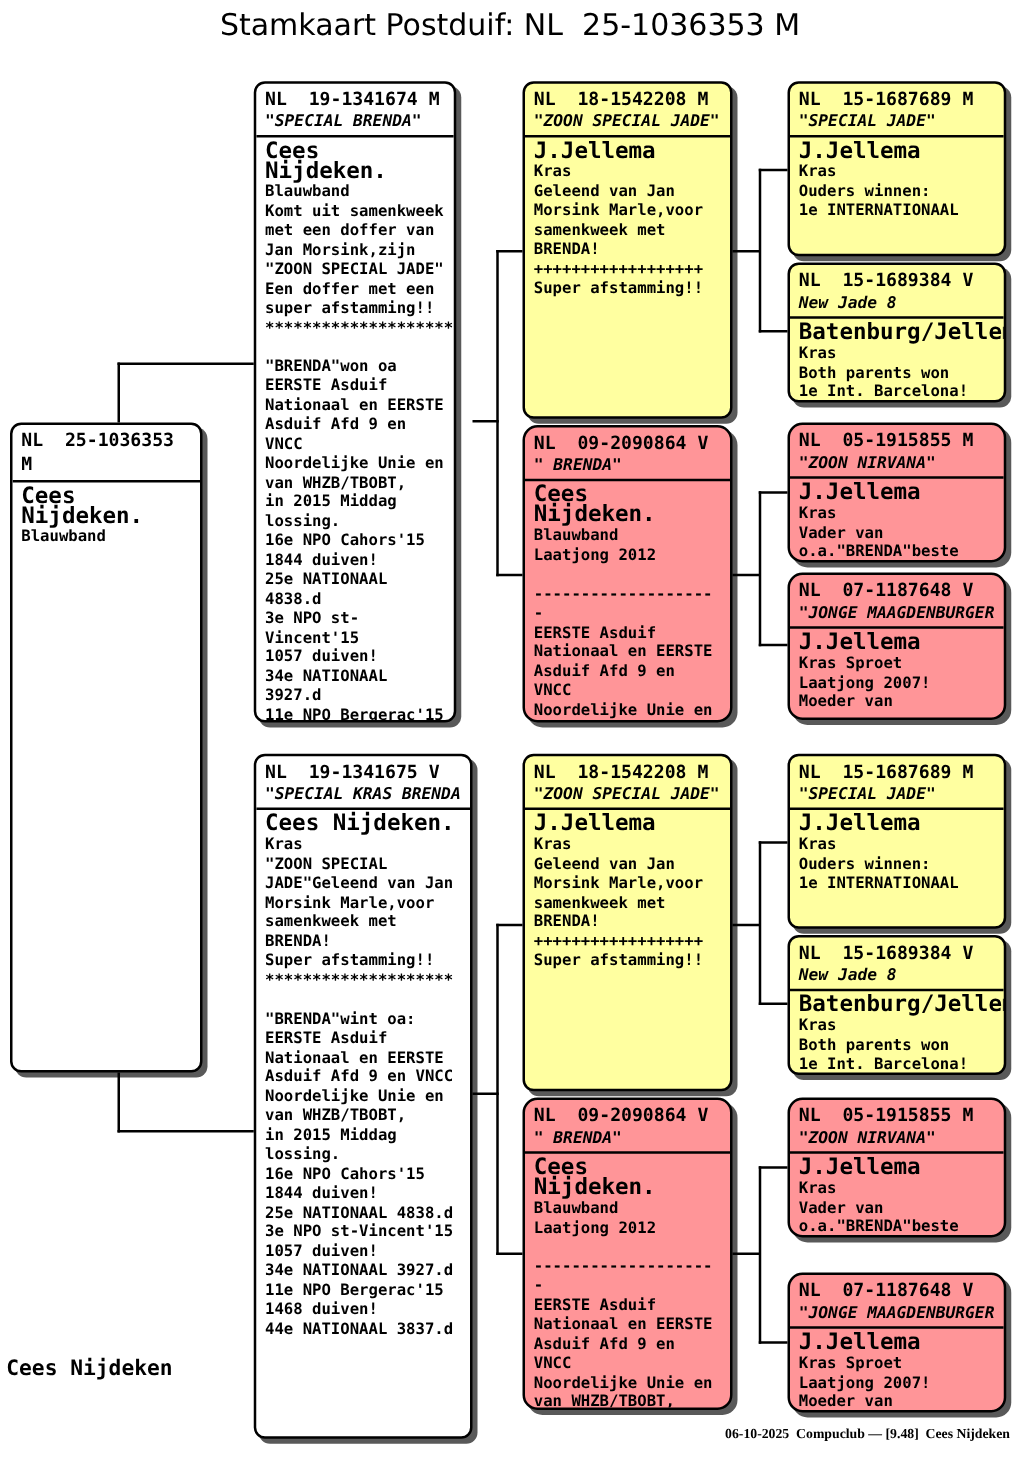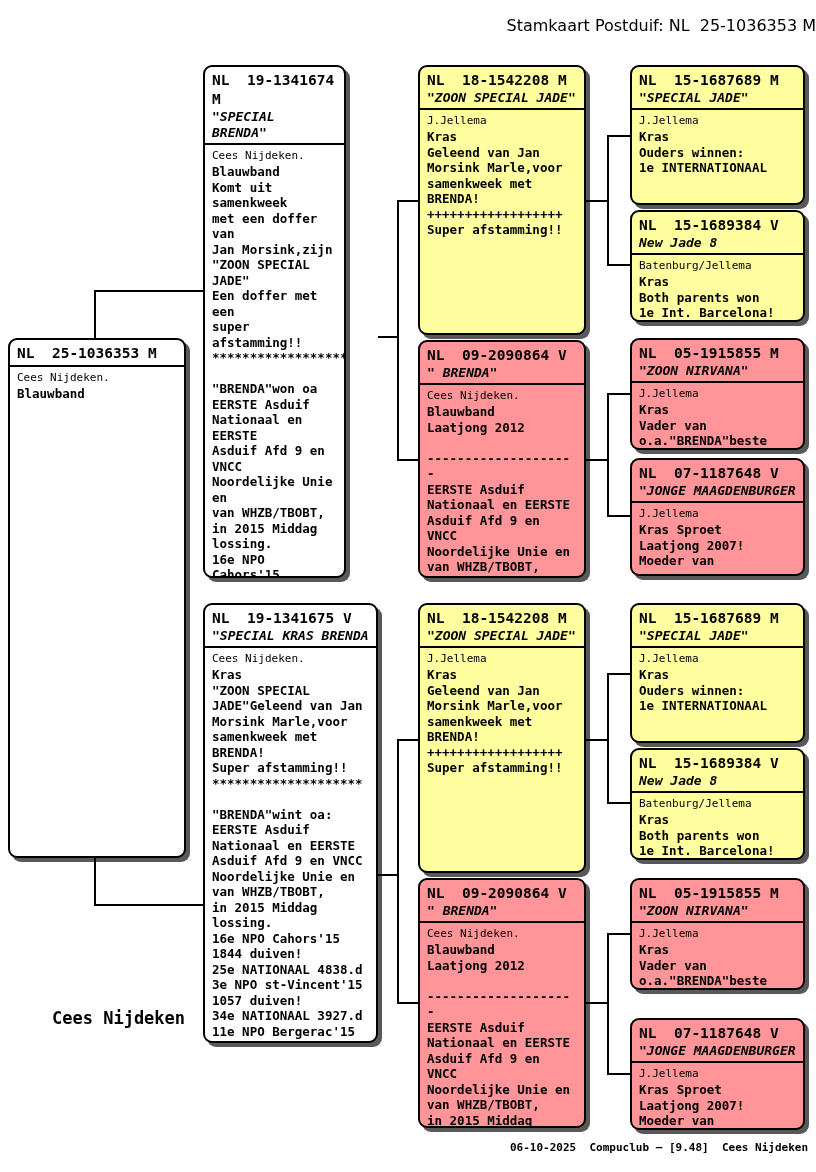--- a/index.html
+++ b/index.html
@@ -7,70 +7,70 @@
   .canvas {
     position: relative;
     width: 816px;
     height: 1172px;
     background: #ffffff;
     overflow: hidden;
     font-family: "DejaVu Sans Mono", "Liberation Mono", monospace;
   }
   .page-title {
     position: absolute;
-    top: 16px; left: 0; width: 100%;
-    text-align: right;
+    top: 6px; left: 0; width: 100%;
+    text-align: center;
     font-family: "DejaVu Sans", "Liberation Sans", sans-serif;
-    font-size: 16px;
+    font-size: 24px;
     white-space: pre-wrap;
   }
   .pbox {
     position: absolute;
     border: 2px solid #000;
     border-radius: 9px;
     background: #ffffff;
     box-shadow: 4px 4px 0 var(--shadow, #595959);
     padding: 4px 7px 6px;
     overflow: hidden;
   }
   .pbox.yellow { background: var(--yellow, #ffffa0); }
-  .pbox.pink   { background: var(--pink, #ff9598); }
+  .pbox.pink   { background: var(--pink, #ff9598); border-radius: 12px; }
   .ring  { font-size: 14.5px; font-weight: bold; line-height: 19px; white-space: pre-wrap; }
   .pname { font-size: 13px; font-weight: bold; font-style: italic; line-height: 16px; white-space: pre-wrap; }
   .pname:empty { display: none; }
   .rule  { border-top: 2px solid #000; margin: 2px -7px 3px; }
-  .owner { font-size: 11px; font-weight: normal; line-height: 16px; white-space: pre-wrap; }
+  .owner { font-size: 18px; font-weight: bold; line-height: 16px; white-space: pre-wrap; }
   .pbody { font-size: 12.5px; line-height: 15.5px; white-space: pre-wrap; font-weight: bold; }
   .conn  { position: absolute; }
   .conn.h { border-top: 2px solid #000; height: 0; }
   .conn.v { border-left: 2px solid #000; width: 0; }
-  .contact { position: absolute; left: 5px; top: 1007px; margin-left: 47px; }
+  .contact { position: absolute; left: 5px; top: 1084px; }
   .contact-name  { font-size: 17px; font-weight: bold; line-height: 23px; }
   .contact-lines { font-size: 12.5px; line-height: 17px; white-space: pre-wrap; }
   .footer {
     position: absolute; top: 1141px; right: 8px;
-    font-size: 11px; font-weight: bold; white-space: pre-wrap;
+    font-size: 11px; font-weight: bold; white-space: pre-wrap; font-family: Liberation Serif, serif;
   }
 </style>
 </head>
 <body>
 
 <div class="canvas">
 
   <div class="page-title">Stamkaart Postduif: NL  25-1036353 M</div>
 
-  <div class="pbox white" style="left:8px;top:338px;width:178px;height:520px">
+  <div class="pbox white" style="left:8px;top:338px;width:154px;height:520px">
     <div class="ring">NL  25-1036353 M</div>
 
     <div class="rule"></div>
     <div class="owner">Cees Nijdeken.</div>
     <div class="pbody">Blauwband</div>
   </div>
 
-  <div class="pbox white" style="left:203px;top:65px;width:143px;height:513px">
+  <div class="pbox white" style="left:203px;top:65px;width:162px;height:513px">
     <div class="ring">NL  19-1341674 M</div>
     <div class="pname">"SPECIAL BRENDA"</div>
     <div class="rule"></div>
     <div class="owner">Cees Nijdeken.</div>
     <div class="pbody">Blauwband
 Komt uit samenkweek
 met een doffer van
 Jan Morsink,zijn
 "ZOON SPECIAL JADE"
 Een doffer met een
@@ -89,21 +89,21 @@
 1844 duiven!
 25e NATIONAAL 4838.d
 3e NPO st-Vincent'15
 1057 duiven!
 34e NATIONAAL 3927.d
 11e NPO Bergerac'15
 1468 duiven!
 44e NATIONAAL 3837.d</div>
   </div>
 
-  <div class="pbox white" style="left:203px;top:603px;width:175px;height:440px">
+  <div class="pbox white" style="left:203px;top:603px;width:175px;height:548px">
     <div class="ring">NL  19-1341675 V</div>
     <div class="pname">"SPECIAL KRAS BRENDA</div>
     <div class="rule"></div>
     <div class="owner">Cees Nijdeken.</div>
     <div class="pbody">Kras
 "ZOON SPECIAL
 JADE"Geleend van Jan
 Morsink Marle,voor
 samenkweek met
 BRENDA!

